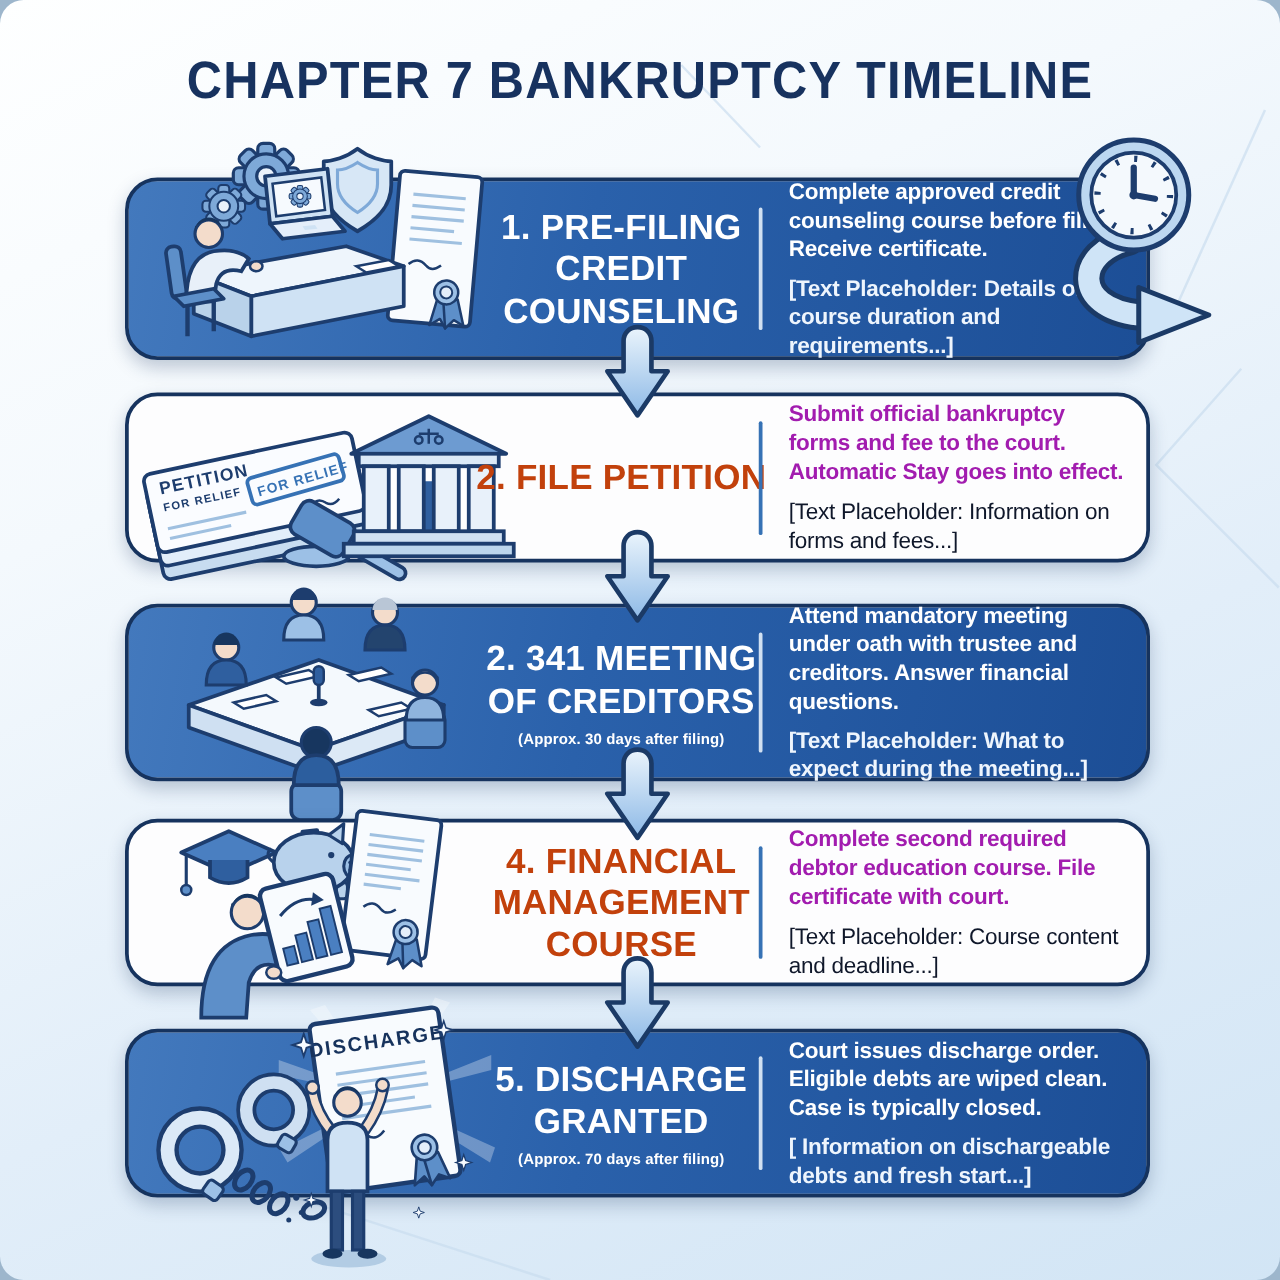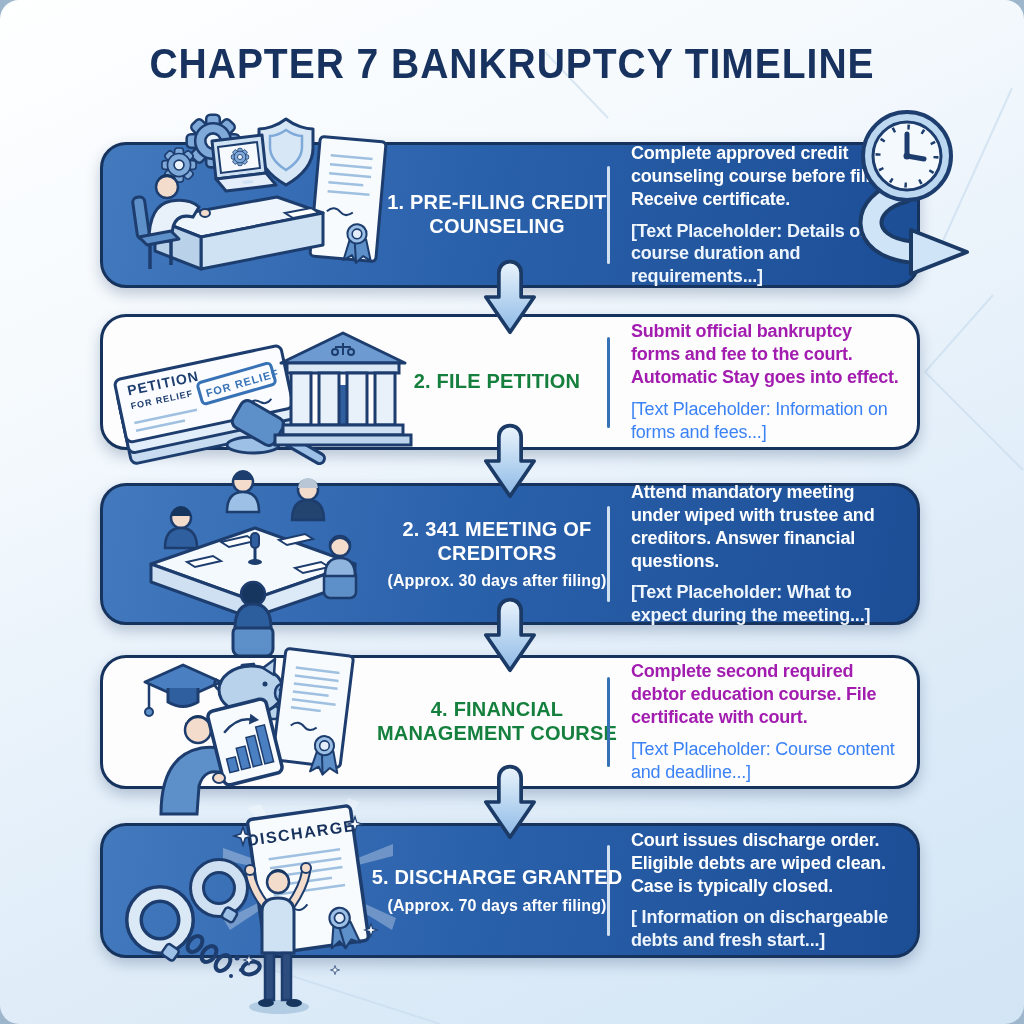--- a/index.html
+++ b/index.html
@@ -21,37 +21,37 @@
     box-shadow:0 6px 14px rgba(23,50,95,.25);z-index:1;box-sizing:border-box;
   }
   .row.blue{background:linear-gradient(100deg,#4379bd 0%,#2a61ab 45%,#1c4e96 100%);}
   .row.white{background:#fdfdfe;}
   .illu{left:0;top:0;z-index:2;}
   .titlebox{
     position:absolute;left:268px;width:252px;top:0;bottom:0;
     display:flex;flex-direction:column;justify-content:center;align-items:center;
     text-align:center;z-index:3;
   }
-  .step-title{margin:0;font-size:20px;font-weight:800;line-height:1.18;letter-spacing:.2px;}
+  .step-title{margin:0;font-size:28px;font-weight:800;line-height:1.18;letter-spacing:.2px;}
   .blue .step-title{color:#ffffff;}
-  .white .step-title{color:#15803d;}
-  .step-subtitle{margin-top:7px;font-size:16px;font-weight:700;color:#ffffff;letter-spacing:.1px;}
+  .white .step-title{color:#c2410c;}
+  .step-subtitle{margin-top:7px;font-size:12px;font-weight:700;color:#ffffff;letter-spacing:.1px;}
   .divider{position:absolute;left:504px;top:15%;height:70%;width:3px;border-radius:2px;z-index:3;}
   .blue .divider{background:rgba(240,248,255,.85);}
   .white .divider{background:#3672b5;}
   .desc{
     position:absolute;left:528px;right:16px;top:0;bottom:0;
     display:flex;flex-direction:column;justify-content:center;gap:9px;z-index:3;
   }
   .desc p{margin:0;font-size:18px;line-height:1.27;letter-spacing:-.2px;}
   .desc .main{font-weight:700;}
   .blue .desc .main{color:#ffffff;}
   .blue .desc .ph{color:#eef5fd;font-weight:700;}
   .white .desc .main{color:#a21caf;}
-  .white .desc .ph{color:#3b82f6;font-weight:400;}
+  .white .desc .ph{color:#0f172a;font-weight:400;}
   .down-arrow{z-index:4;}
   #clock-svg{z-index:5;}
   .svgtext{font-family:"Liberation Sans","DejaVu Sans",sans-serif;}
 </style>
 </head>
 <body>
 
 <div id="canvas">
 
   <svg width="0" height="0" style="position:absolute" aria-hidden="true">
@@ -264,21 +264,21 @@
         <circle cx="0" cy="-14" r="12" fill="#17365f" stroke="#1d3d6e" stroke-width="2.5"></circle>
         <path d="M-18,20 q0,-24 18,-24 q18,0 18,24 z" fill="#2c5e9e" stroke="#1d3d6e" stroke-width="3"></path>
       </g>
     </svg>
     <div class="titlebox">
       <h2 class="step-title">2. 341 MEETING OF CREDITORS</h2>
       <div class="step-subtitle">(Approx. 30 days after filing)</div>
     </div>
     <div class="divider"></div>
     <div class="desc">
-      <p class="main">Attend mandatory meeting under wiped with trustee and creditors. Answer financial questions.</p>
+      <p class="main">Attend mandatory meeting under oath with trustee and creditors. Answer financial questions.</p>
       <p class="ph">[Text Placeholder: What to expect during the meeting...]</p>
     </div>
   </section>
 
   <svg class="down-arrow" style="left:478px;top:596px;" width="64" height="78" viewBox="0 0 64 84">
     <path d="M32 4 C39 4 44 9 44 16 L44 42 L58 42 L32 80 L6 42 L20 42 L20 16 C20 9 25 4 32 4 Z" fill="url(#gradArrow)" stroke="#1b3a66" stroke-width="4" stroke-linejoin="round"></path>
   </svg>
 
   <section class="row white" style="top:655px;height:134px;">
     <svg class="illu" style="left:0;top:-20px;" width="315" height="185" viewBox="0 0 315 185">

